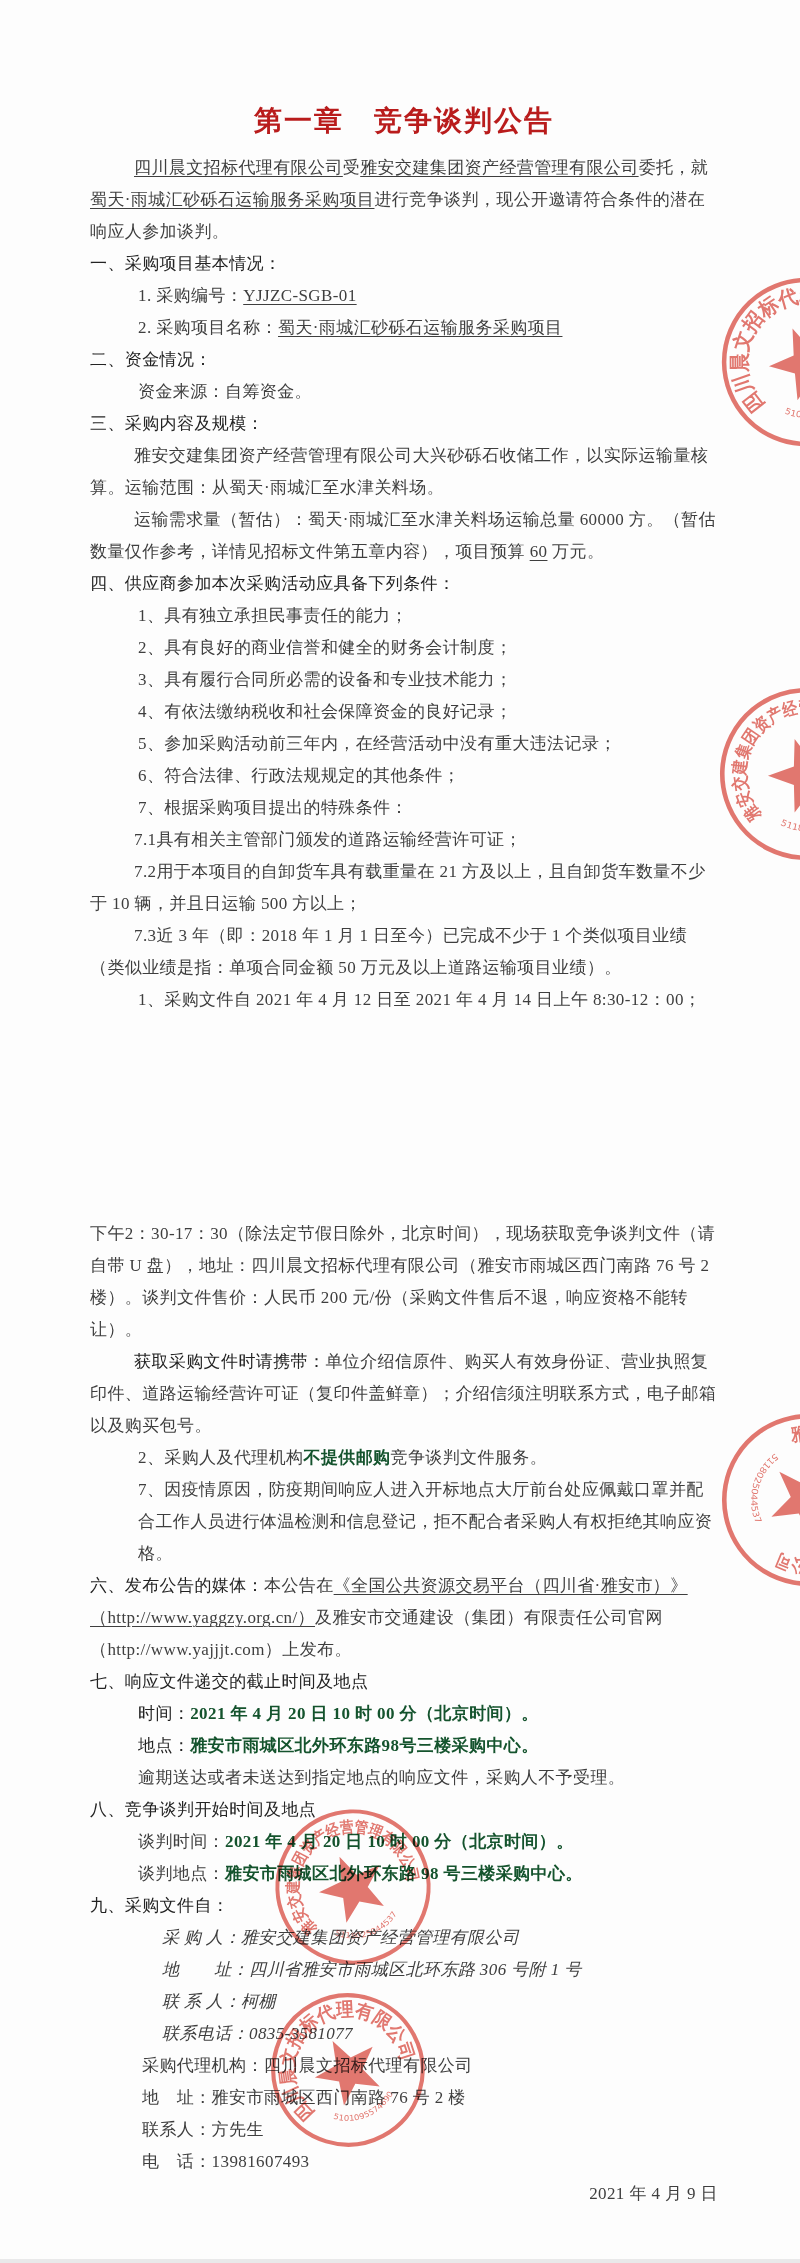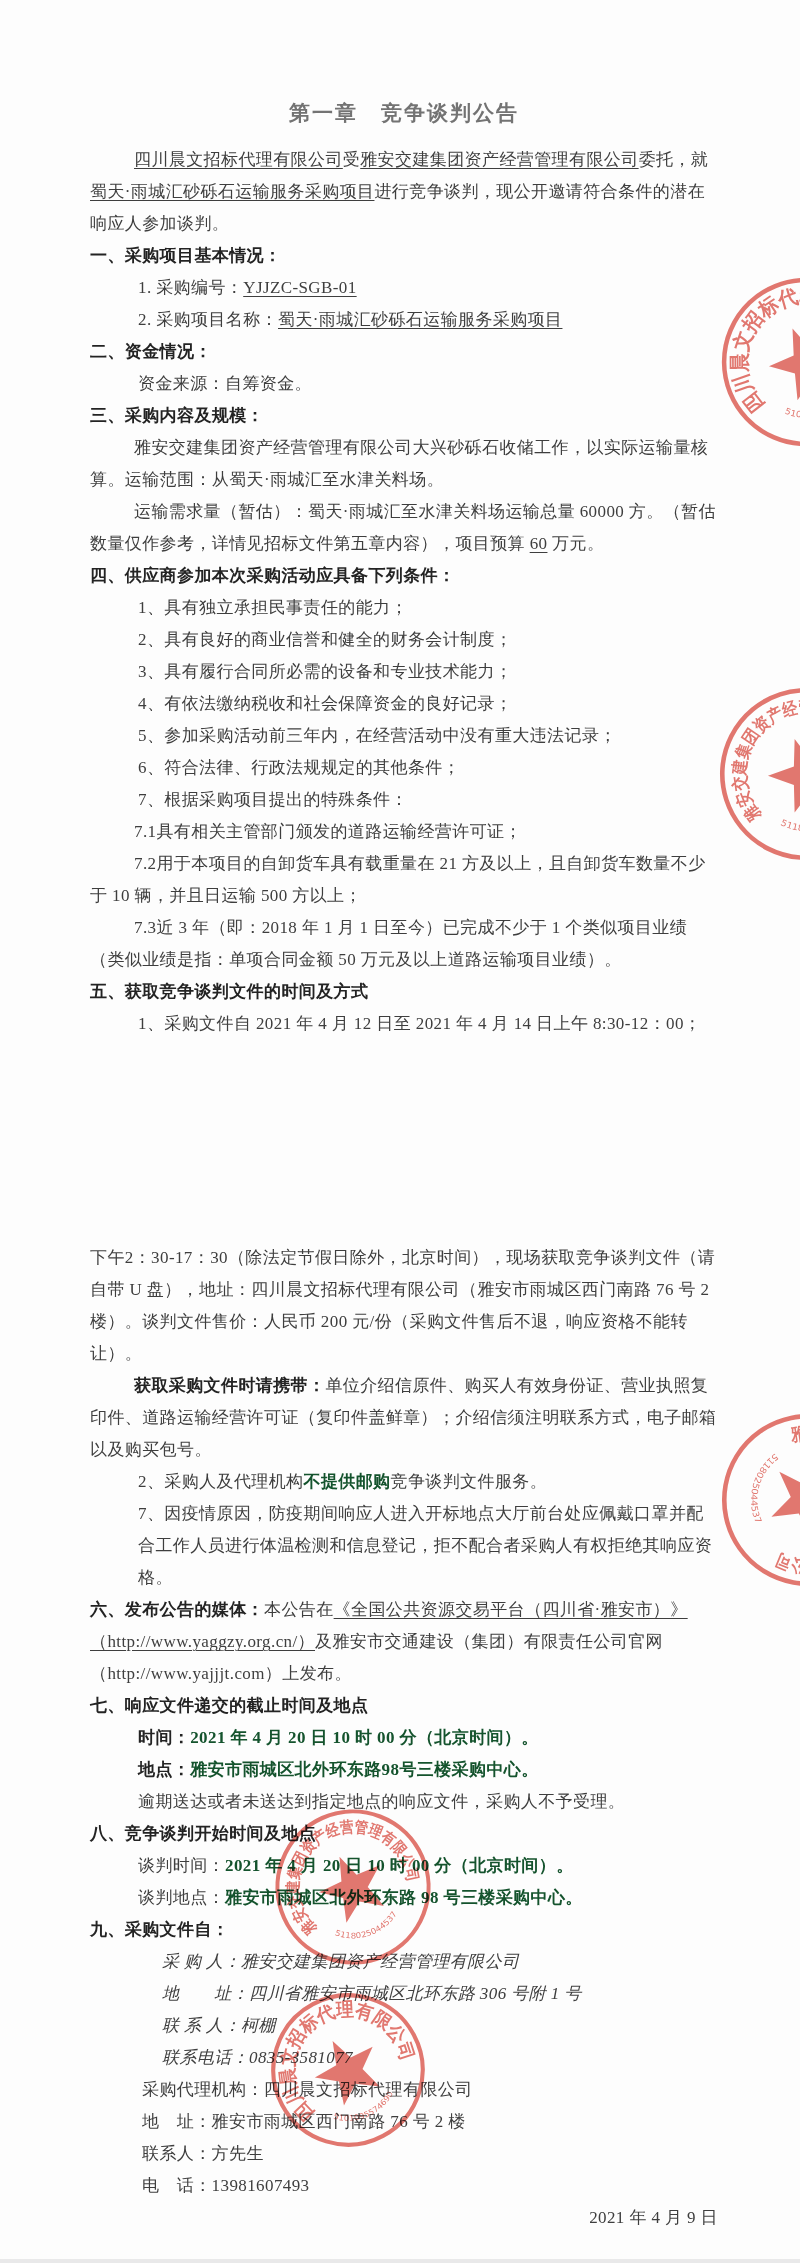--- a/index.html
+++ b/index.html
@@ -8,30 +8,30 @@
     width:800px;height:2263px;
     margin:0 auto;
     background:#fdfdfd;
     overflow:hidden;
     font-family:"Liberation Serif","DejaVu Serif",serif;
     color:#3e3e3e;
   }
   .page::after{content:"";position:absolute;left:0;bottom:0;width:100%;height:4px;background:#e9e9ea;}
   .content{padding:94px 82px 0 90px;}
   h1.doc-title{
-    margin:4px 0 16px 0;
+    margin:12px 0 16px 0;
     text-align:center;
-    font-size:21px;line-height:30px;
-    font-weight:bold;color:#737373;
+    font-size:28px;line-height:30px;
+    font-weight:bold;color:#b91c1c;
     letter-spacing:2px;
   }
   p{margin:0;font-size:17px;line-height:32px;letter-spacing:.4px;}
   .ind{text-indent:44px;}
   .li{margin-left:48px;}
-  .h{font-weight:bold;color:#232323;}
+  .h{font-weight:normal;color:#232323;}
   .u{text-decoration:underline;text-underline-offset:3px;text-decoration-thickness:1px;}
   .bu{font-weight:bold;text-underline-offset:3px;color:#14532d;}
   .contact{margin-left:72px;font-style:italic;}
   .contact2{margin-left:52px;}
   .page2{margin-top:202px;}
   .date-line{text-align:right;margin-top:0;}
   
   .stamp{position:absolute;color:#dd5a50;opacity:.82;mix-blend-mode:multiply;pointer-events:none;}
   .stamp svg{display:block;width:100%;height:100%;overflow:visible;}
   .stamp-text{fill:currentColor;font-family:"Liberation Serif","DejaVu Serif",serif;font-weight:bold;}
@@ -76,21 +76,20 @@
     <p class="li">2、具有良好的商业信誉和健全的财务会计制度；</p>
     <p class="li">3、具有履行合同所必需的设备和专业技术能力；</p>
     <p class="li">4、有依法缴纳税收和社会保障资金的良好记录；</p>
     <p class="li">5、参加采购活动前三年内，在经营活动中没有重大违法记录；</p>
     <p class="li">6、符合法律、行政法规规定的其他条件；</p>
     <p class="li">7、根据采购项目提出的特殊条件：</p>
     <p class="ind">7.1具有相关主管部门颁发的道路运输经营许可证；</p>
     <p class="ind">7.2用于本项目的自卸货车具有载重量在 21 方及以上，且自卸货车数量不少于 10 辆，并且日运输 500 方以上；</p>
     <p class="ind">7.3近 3 年（即：2018 年 1 月 1 日至今）已完成不少于 1 个类似项目业绩（类似业绩是指：单项合同金额 50 万元及以上道路运输项目业绩）。</p>
 
-    <p class="h">五、获取竞争谈判文件的时间及方式</p>
     <p class="li">1、采购文件自 2021 年 4 月 12 日至 2021 年 4 月 14 日上午 8:30-12：00；</p>
 
     <div class="page2">
       <p>下午2：30-17：30（除法定节假日除外，北京时间），现场获取竞争谈判文件（请自带 U 盘），地址：四川晨文招标代理有限公司（雅安市雨城区西门南路 76 号 2 楼）。谈判文件售价：人民币 200 元/份（采购文件售后不退，响应资格不能转让）。</p>
       <p class="ind"><span class="h">获取采购文件时请携带：</span><span>单位介绍信原件、购买人有效身份证、营业执照复印件、道路运输经营许可证（复印件盖鲜章）；介绍信须注明联系方式，电子邮箱以及购买包号。</span></p>
       <p class="li"><span>2、采购人及代理机构</span><span class="bu">不提供邮购</span><span>竞争谈判文件服务。</span></p>
       <p class="li">7、因疫情原因，防疫期间响应人进入开标地点大厅前台处应佩戴口罩并配合工作人员进行体温检测和信息登记，拒不配合者采购人有权拒绝其响应资格。</p>
 
       <p><span class="h">六、发布公告的媒体：</span><span>本公告在</span><span class="u">《全国公共资源交易平台（四川省·雅安市）》（http://www.yaggzy.org.cn/）</span><span>及雅安市交通建设（集团）有限责任公司官网（http://www.yajjjt.com）上发布。</span></p>
 

